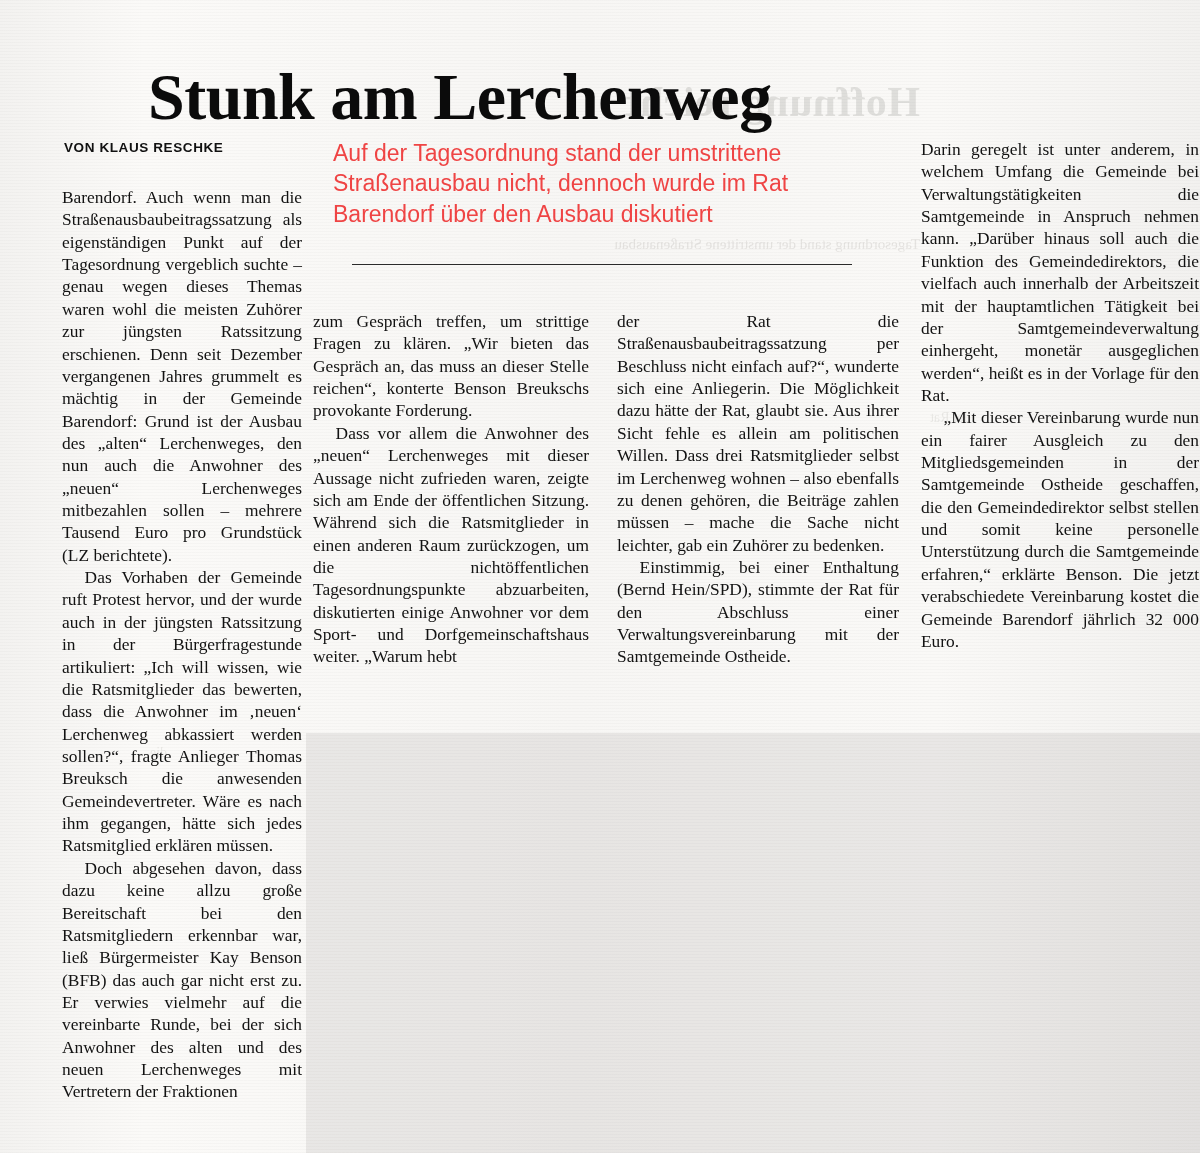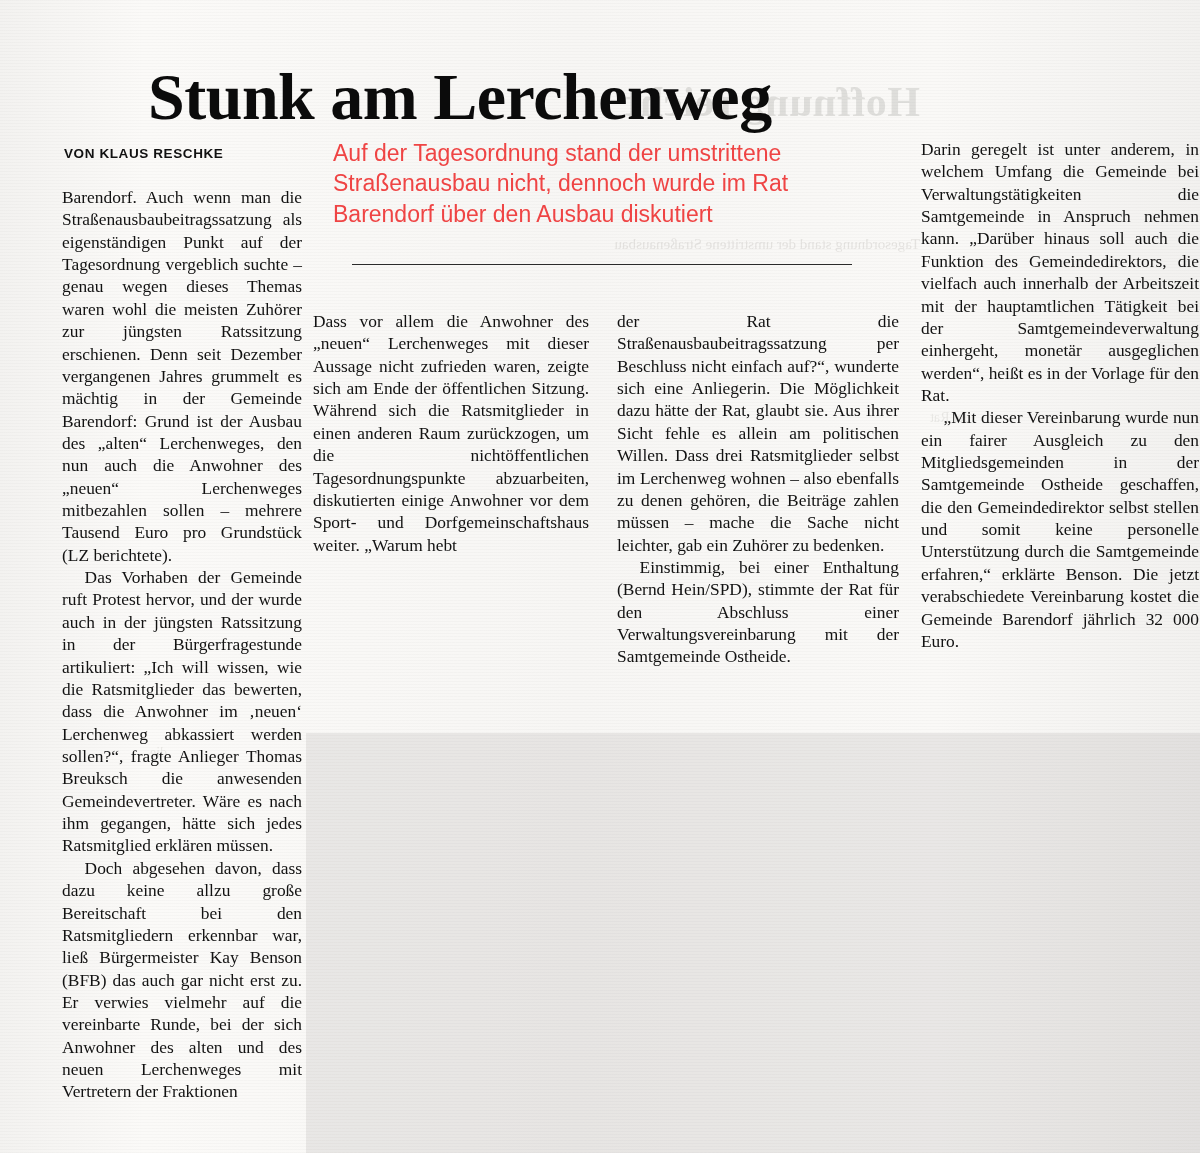--- a/index.html
+++ b/index.html
@@ -94,21 +94,21 @@
     font-weight: 700;
     font-size: 66px;
     line-height: 1.05;
     letter-spacing: -0.5px;
     color: #0b0b0b;
   }
 
   .byline {
     position: absolute;
     left: 64px;
-    top: 146px;
+    top: 140px;
     width: 230px;
     font-family: "Liberation Sans", sans-serif;
     font-weight: 700;
     font-size: 13.5px;
     letter-spacing: 0.6px;
     color: #111;
   }
 
   .lead {
     position: absolute;
@@ -169,20 +169,21 @@
   <div class="lead">Auf der Tagesordnung stand der umstrittene Straßenausbau nicht, dennoch wurde im Rat Barendorf über den Ausbau diskutiert</div>
   <div class="lead-rule"></div>
 
   <div class="col" id="col1">
     <p><span class="lede-start">Barendorf.</span> <span>Auch wenn man die Straßenausbaubeitragssatzung als eigenständigen Punkt auf der Tagesordnung vergeblich suchte – genau wegen dieses Themas waren wohl die meisten Zuhörer zur jüngsten Ratssitzung erschienen. Denn seit Dezember vergangenen Jahres grummelt es mächtig in der Gemeinde Barendorf: Grund ist der Ausbau des „alten“ Lerchenweges, den nun auch die Anwohner des „neuen“ Lerchenweges mitbezahlen sollen – mehrere Tausend Euro pro Grundstück (LZ berichtete).</span></p>
     <p>Das Vorhaben der Gemeinde ruft Protest hervor, und der wurde auch in der jüngsten Ratssitzung in der Bürgerfragestunde artikuliert: „Ich will wissen, wie die Ratsmitglieder das bewerten, dass die Anwohner im ‚neuen‘ Lerchenweg abkassiert werden sollen?“, fragte Anlieger Thomas Breuksch die anwesenden Gemeindevertreter. Wäre es nach ihm gegangen, hätte sich jedes Ratsmitglied erklären müssen.</p>
     <p>Doch abgesehen davon, dass dazu keine allzu große Bereitschaft bei den Ratsmitgliedern erkennbar war, ließ Bürgermeister Kay Benson (BFB) das auch gar nicht erst zu. Er verwies vielmehr auf die vereinbarte Runde, bei der sich Anwohner des alten und des neuen Lerchenweges mit Vertretern der Fraktionen</p>
   </div>
 
   <div class="col" id="col2">
+    <p>zum Gespräch treffen, um strittige Fragen zu klären. „Wir bieten das Gespräch an, das muss an dieser Stelle reichen“, konterte Benson Breukschs provokante Forderung.</p>
     <p>Dass vor allem die Anwohner des „neuen“ Lerchenweges mit dieser Aussage nicht zufrieden waren, zeigte sich am Ende der öffentlichen Sitzung. Während sich die Ratsmitglieder in einen anderen Raum zurückzogen, um die nichtöffentlichen Tagesordnungspunkte abzuarbeiten, diskutierten einige Anwohner vor dem Sport- und Dorfgemeinschaftshaus weiter. „Warum hebt</p>
   </div>
 
   <div class="col" id="col3">
     <p>der Rat die Straßenausbaubeitragssatzung per Beschluss nicht einfach auf?“, wunderte sich eine Anliegerin. Die Möglichkeit dazu hätte der Rat, glaubt sie. Aus ihrer Sicht fehle es allein am politischen Willen. Dass drei Ratsmitglieder selbst im Lerchenweg wohnen – also ebenfalls zu denen gehören, die Beiträge zahlen müssen – mache die Sache nicht leichter, gab ein Zuhörer zu bedenken.</p>
     <p>Einstimmig, bei einer Enthaltung (Bernd Hein/SPD), stimmte der Rat für den Abschluss einer Verwaltungsvereinbarung mit der Samtgemeinde Ostheide.</p>
   </div>
 
   <div class="col" id="col4">
     <p>Darin geregelt ist unter anderem, in welchem Umfang die Gemeinde bei Verwaltungstätigkeiten die Samtgemeinde in Anspruch nehmen kann. „Darüber hinaus soll auch die Funktion des Gemeindedirektors, die vielfach auch innerhalb der Arbeitszeit mit der hauptamtlichen Tätigkeit bei der Samtgemeindeverwaltung einhergeht, monetär ausgeglichen werden“, heißt es in der Vorlage für den Rat.</p>

